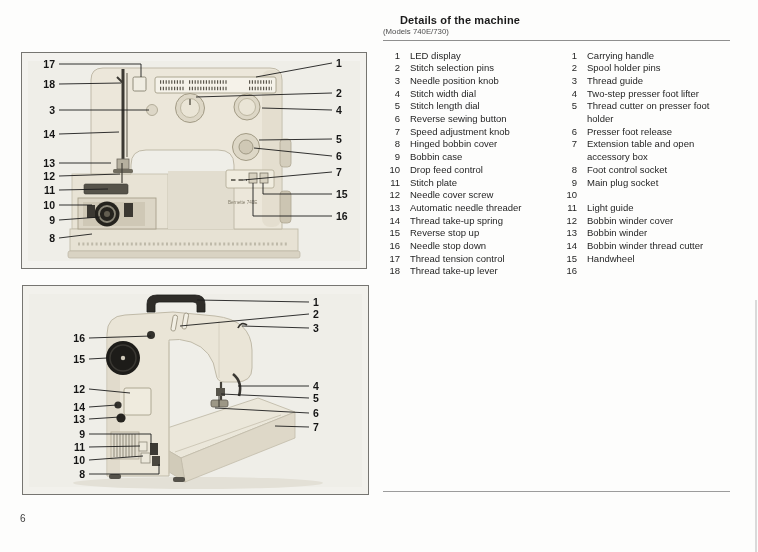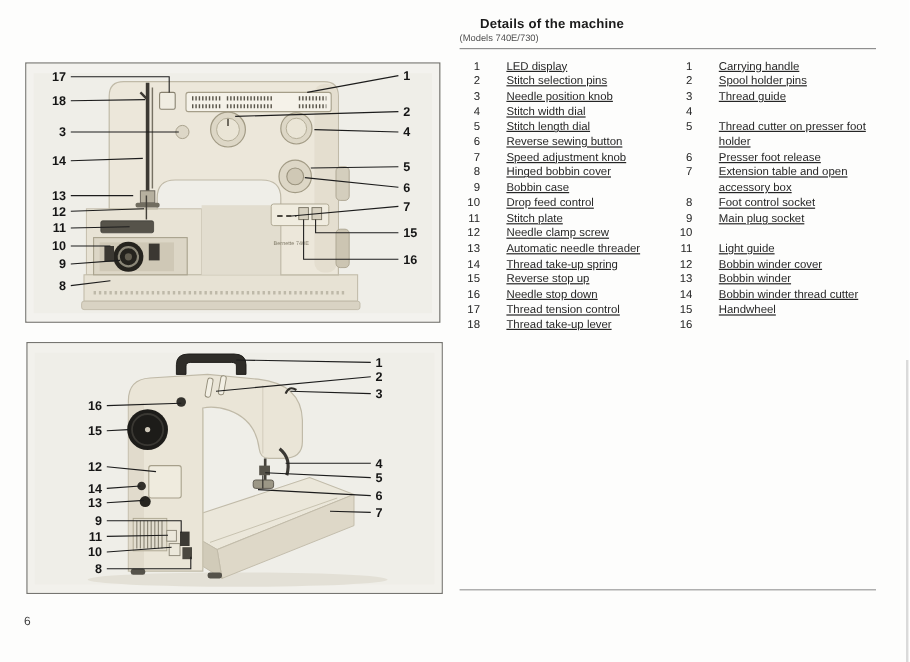--- a/index.html
+++ b/index.html
@@ -14,21 +14,21 @@
   .title{position:absolute;left:383px;top:14px;font-size:11px;font-weight:bold;color:#1b1b1b;letter-spacing:.15px;padding-left:17px;}
   .subtitle{position:absolute;left:383px;top:27px;font-size:7.8px;color:#4e4e4e;}
   .rule{position:absolute;left:383px;width:347px;height:0;border-top:1.2px solid #8f8f8f;}
   .rule-top{top:40px;}
   .rule-bottom{top:491px;border-top-color:#9c9c9c;}
   .lists{position:absolute;left:385px;top:49.5px;width:346px;display:flex;}
   .list{width:172px;}
   .list-right{width:169px;margin-left:5px;}
   .item{display:flex;font-size:9.5px;line-height:12.7px;color:#262626;}
   .item .num{width:15px;text-align:right;flex-shrink:0;}
-  .item .lbl{margin-left:22px;flex:1;text-decoration:underline;}
+  .item .lbl{margin-left:10px;flex:1;}
   .pagenum{position:absolute;left:20px;top:513px;font-size:10px;color:#3d3d3d;}
   .edge-artifact{position:absolute;right:1px;top:300px;height:252px;width:2px;background:#bdbdbd;opacity:.55;}
   .callout-text{font-family:"Liberation Sans","DejaVu Sans",sans-serif;font-size:10.5px;font-weight:bold;fill:#151515;}
 </style>
 </head>
 <body>
 
 <div class="page">
 
   <div class="fig fig1">
@@ -260,21 +260,21 @@
         <div class="item">
           <span class="num">10</span>
           <span class="lbl">Drop feed control</span>
         </div>
         <div class="item">
           <span class="num">11</span>
           <span class="lbl">Stitch plate</span>
         </div>
         <div class="item">
           <span class="num">12</span>
-          <span class="lbl">Needle clamp screw</span>
+          <span class="lbl">Needle cover screw</span>
         </div>
         <div class="item">
           <span class="num">13</span>
           <span class="lbl">Automatic needle threader</span>
         </div>
         <div class="item">
           <span class="num">14</span>
           <span class="lbl">Thread take-up spring</span>
         </div>
         <div class="item">
@@ -302,20 +302,21 @@
         <div class="item">
           <span class="num">2</span>
           <span class="lbl">Spool holder pins</span>
         </div>
         <div class="item">
           <span class="num">3</span>
           <span class="lbl">Thread guide</span>
         </div>
         <div class="item">
           <span class="num">4</span>
+          <span class="lbl">Two-step presser foot lifter</span>
         </div>
         <div class="item">
           <span class="num">5</span>
           <span class="lbl">Thread cutter on presser foot holder</span>
         </div>
         <div class="item">
           <span class="num">6</span>
           <span class="lbl">Presser foot release</span>
         </div>
         <div class="item">

